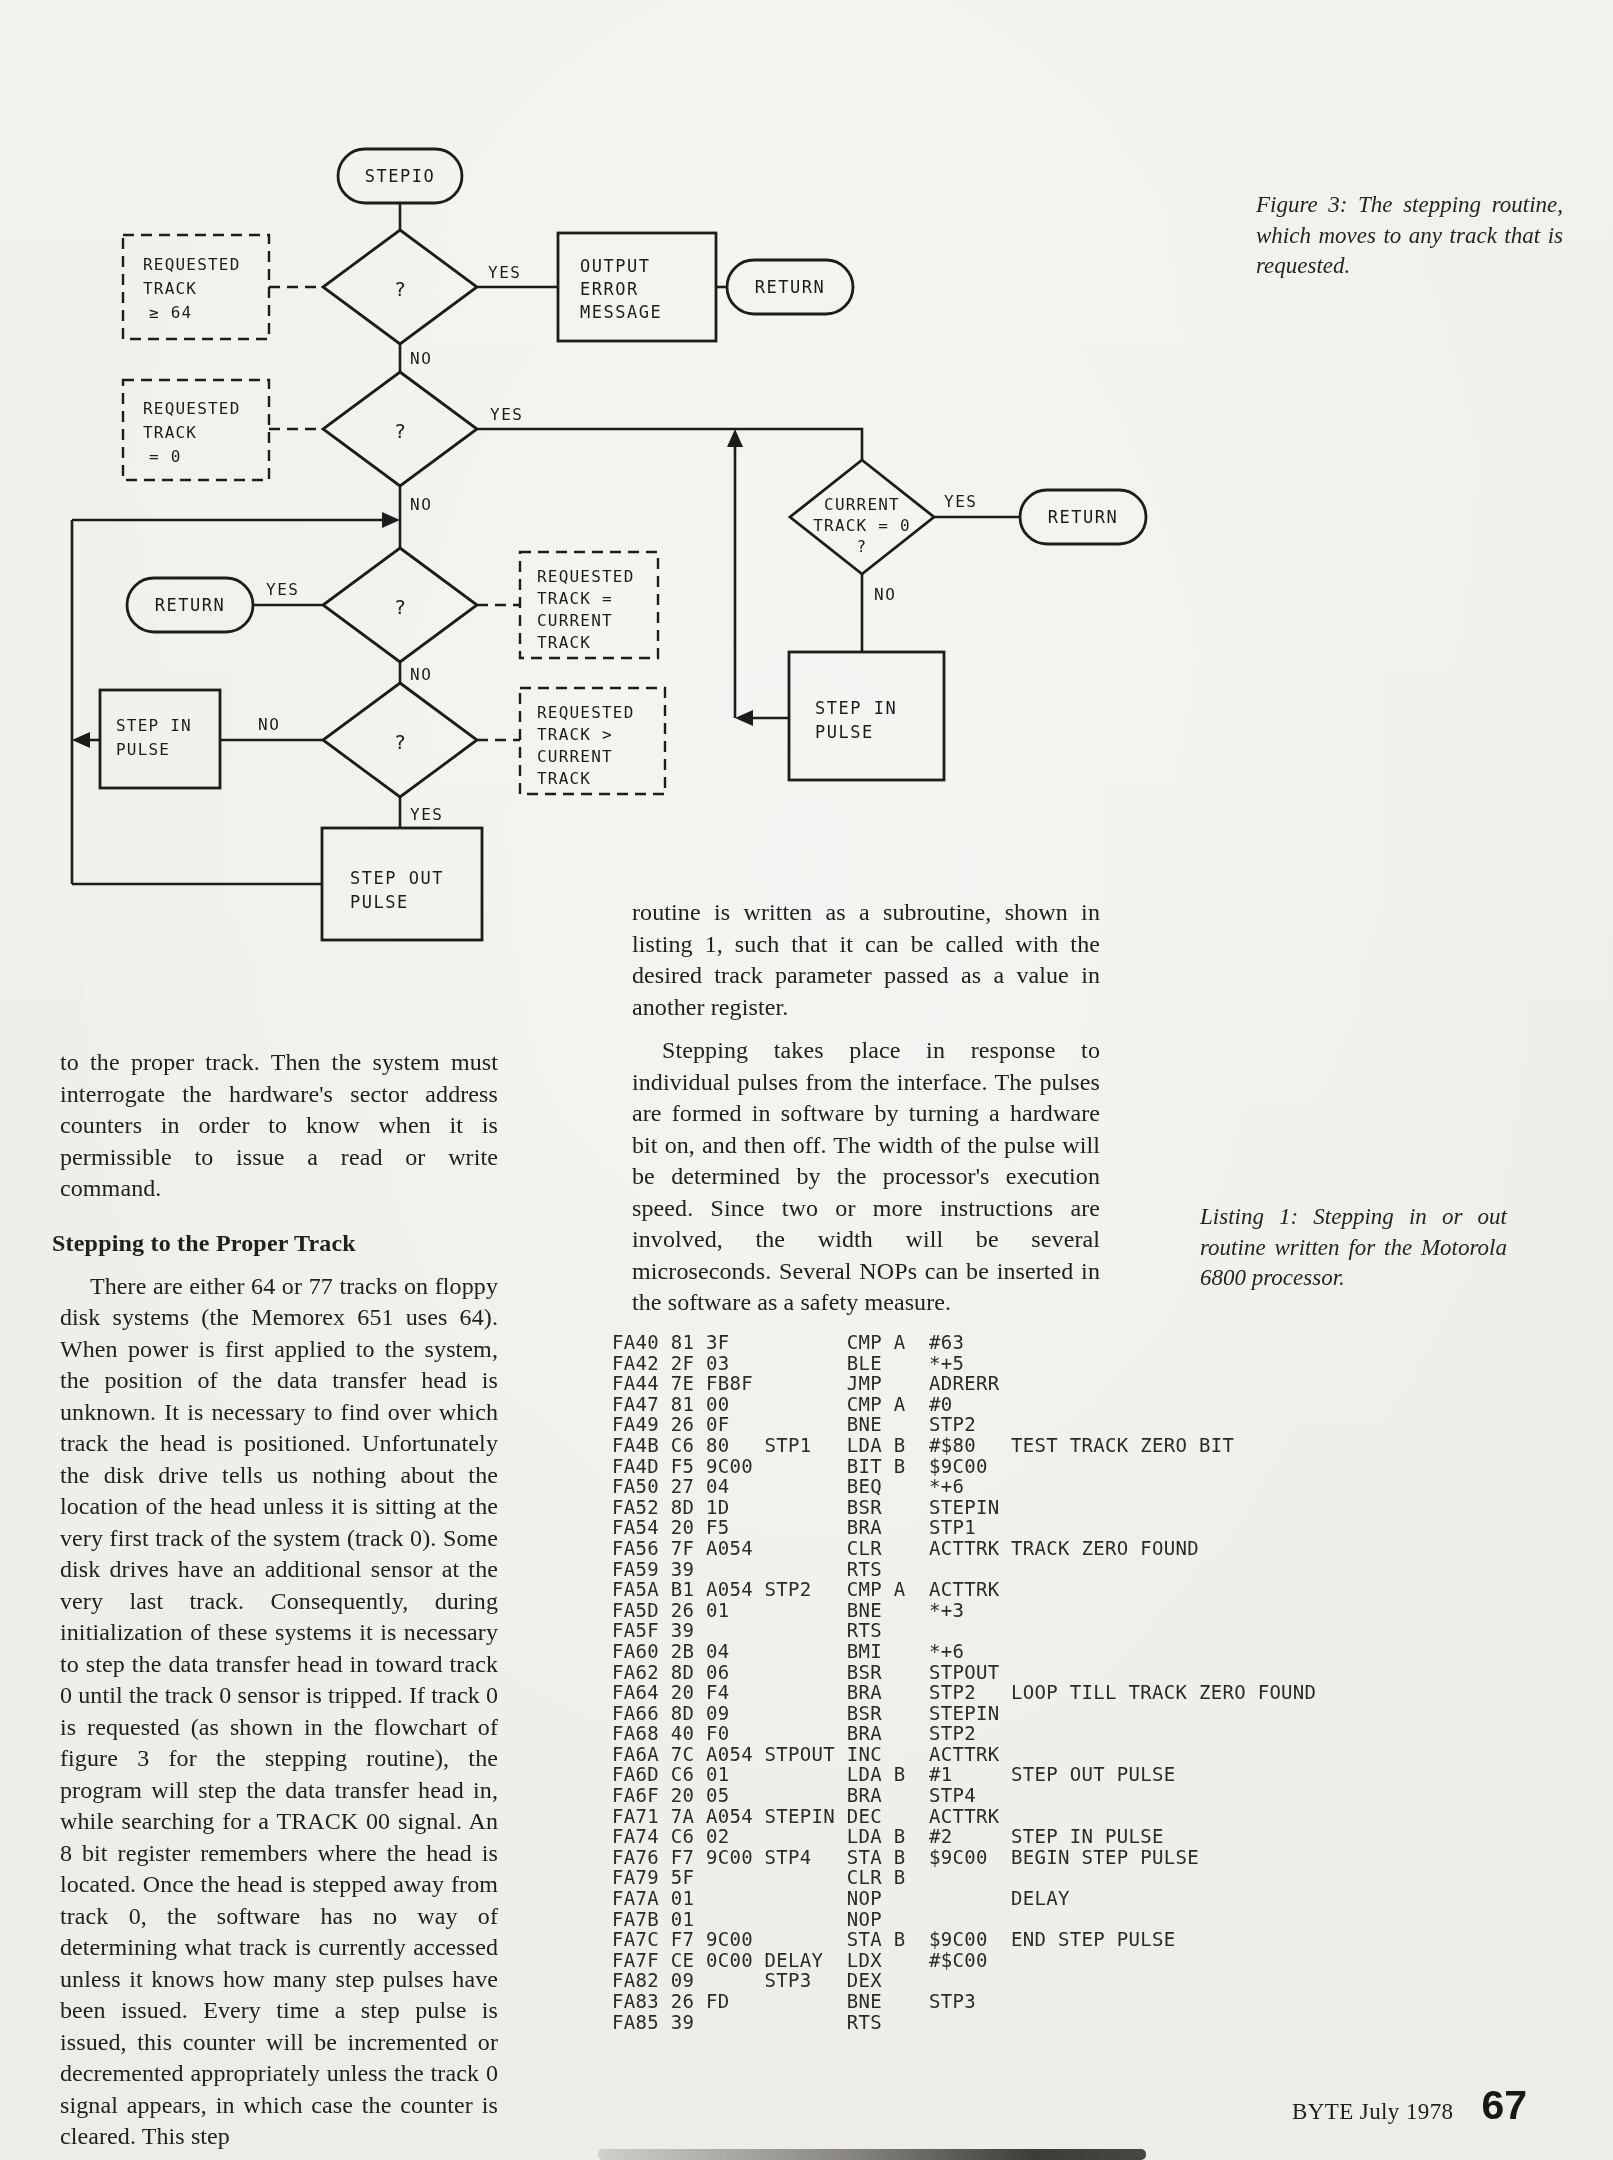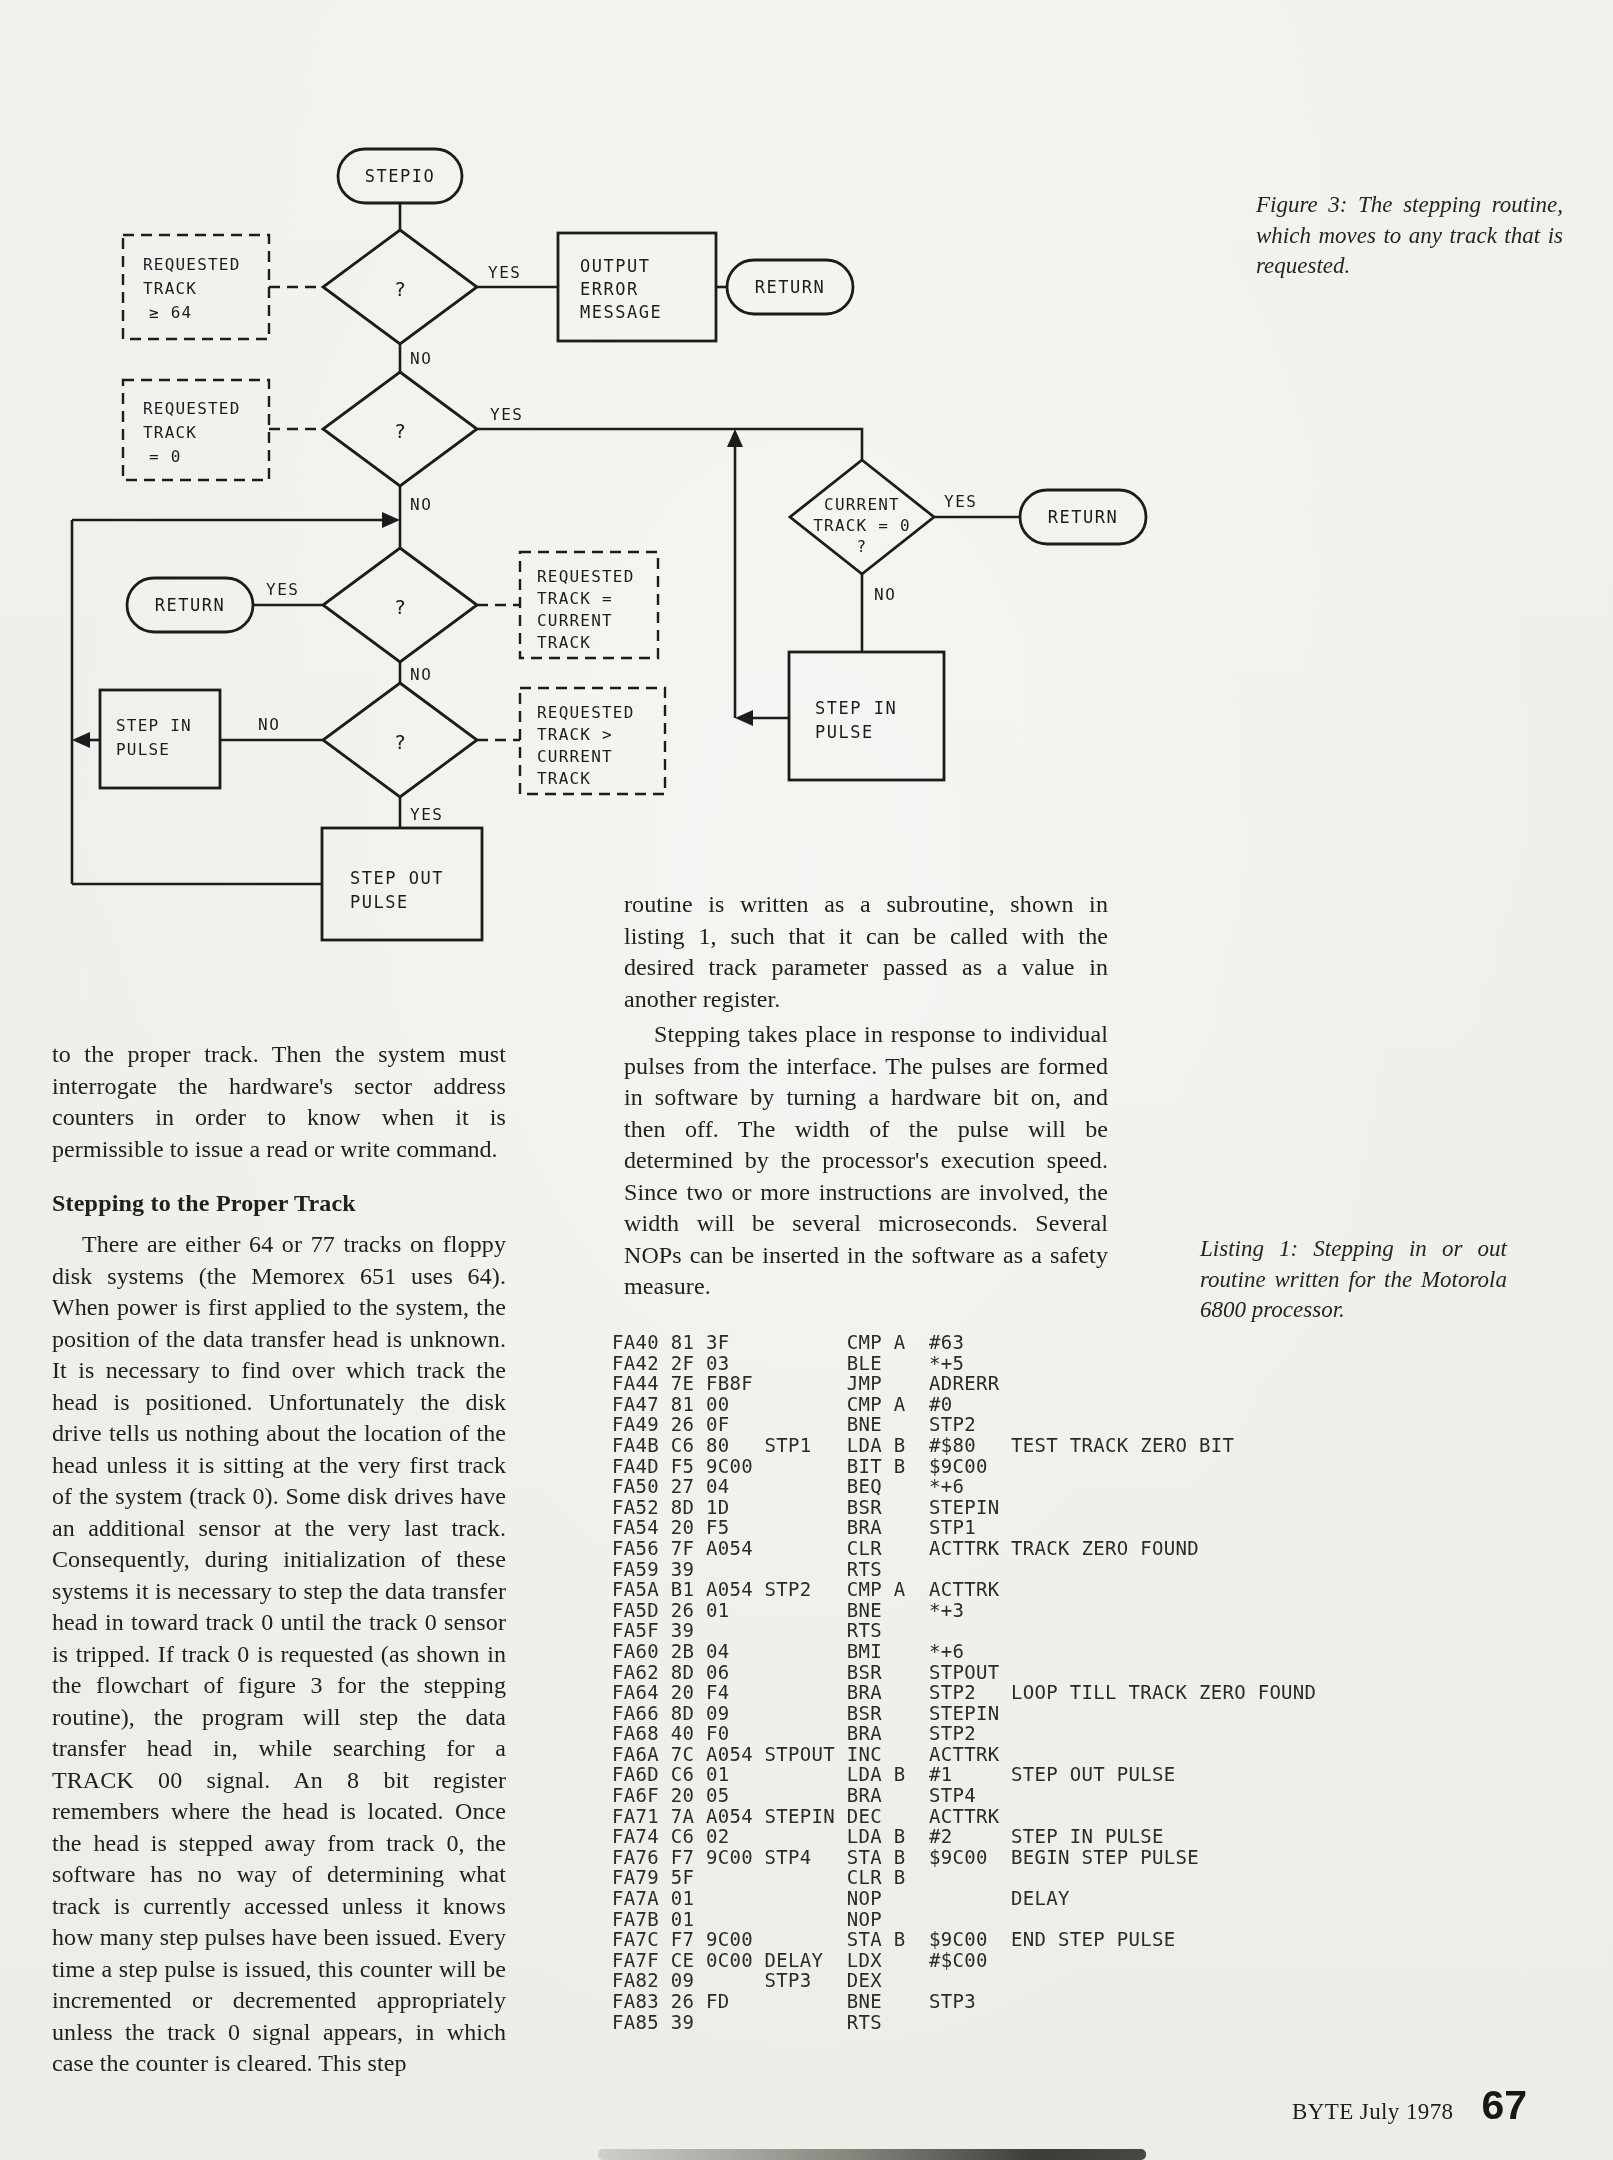--- a/index.html
+++ b/index.html
@@ -18,21 +18,21 @@
   .fc-dash   { stroke:#1c1c1b; stroke-width:2.4; fill:none; stroke-dasharray:11 7; }
   .fc-shape  { stroke:#1c1c1b; stroke-width:2.8; fill:none; }
   .fc-arrow  { fill:#1c1c1b; stroke:none; }
   text.fc-t  { font-family:"DejaVu Sans Mono", monospace; fill:#1c1c1b; font-size:17px; letter-spacing:1.5px; }
   text.fc-s  { font-family:"DejaVu Sans Mono", monospace; fill:#1c1c1b; font-size:16px; letter-spacing:1.2px; }
   text.fc-lbl{ font-family:"DejaVu Sans Mono", monospace; fill:#1c1c1b; font-size:16px; letter-spacing:1.5px; }
   text.fc-q  { font-family:"DejaVu Sans Mono", monospace; fill:#1c1c1b; font-size:20px; }
   .mid { text-anchor:middle; }
   
   .body-col { position:absolute; text-align:justify; font-size:24px; line-height:31.5px; letter-spacing:.1px; color:#22201d; }
-  .body-col p { margin:4px; }
+  .body-col p { margin:12px; }
   .p-indent { text-indent:30px; }
   .section-head { font-size:24px; line-height:32px; font-weight:bold; margin:22px 0 10px 4px; letter-spacing:.2px; text-align:left; }
   .caption { position:absolute; width:307px; font-style:italic; font-size:23px; line-height:30.5px; text-align:justify; color:#26241f; }
   
   .asm { position:absolute; left:612px; top:1332px; font-family:"DejaVu Sans Mono", monospace;
          font-size:19px; line-height:20.6px; letter-spacing:.3px; color:#2b2a27; }
   .asm-line { white-space:pre; }
   
   .footer { position:absolute; top:2082px; left:1292px; display:flex; align-items:baseline; gap:28px; }
   .footer .mag { font-size:23px; letter-spacing:.4px; color:#22201d; }
@@ -174,21 +174,21 @@
     <rect class="fc-dash" x="520" y="688" width="145" height="106"></rect>
     <text class="fc-s" x="537" y="718">REQUESTED</text>
     <text class="fc-s" x="537" y="740">TRACK &gt;</text>
     <text class="fc-s" x="537" y="762">CURRENT</text>
     <text class="fc-s" x="537" y="784">TRACK</text>
   </g>
 </svg>
 
 <div class="caption" style="left:1256px; top:190px;">Figure 3: The stepping routine, which moves to any track that is requested.</div>
 
-<div class="caption" style="left:1200px; top:1202px;margin-top:32px;">Listing 1: Stepping in or out routine written for the Motorola 6800 processor.</div>
+<div class="caption" style="left:1200px; top:1202px;">Listing 1: Stepping in or out routine written for the Motorola 6800 processor.</div>
 
 <div class="body-col" style="left:48px; top:1035px; width:462px;">
   <p>to the proper track. Then the system must interrogate the hardware's sector address counters in order to know when it is permissible to issue a read or write command.</p>
   <div class="section-head">Stepping to the Proper Track</div>
   <p class="p-indent">There are either 64 or 77 tracks on floppy disk systems (the Memorex 651 uses 64). When power is first applied to the system, the position of the data transfer head is unknown. It is necessary to find over which track the head is positioned. Unfortunately the disk drive tells us nothing about the location of the head unless it is sitting at the very first track of the system (track 0). Some disk drives have an additional sensor at the very last track. Consequently, during initialization of these systems it is necessary to step the data transfer head in toward track 0 until the track 0 sensor is tripped. If track 0 is requested (as shown in the flowchart of figure 3 for the stepping routine), the program will step the data transfer head in, while searching for a TRACK 00 signal. An 8 bit register remembers where the head is located. Once the head is stepped away from track 0, the software has no way of determining what track is currently accessed unless it knows how many step pulses have been issued. Every time a step pulse is issued, this counter will be incremented or decremented appropriately unless the track 0 signal appears, in which case the counter is cleared. This step</p>
 </div>
 
 <div class="body-col" style="left:620px; top:885px; width:492px;">
   <p>routine is written as a subroutine, shown in listing 1, such that it can be called with the desired track parameter passed as a value in another register.</p>
   <p class="p-indent">Stepping takes place in response to individual pulses from the interface. The pulses are formed in software by turning a hardware bit on, and then off. The width of the pulse will be determined by the processor's execution speed. Since two or more instructions are involved, the width will be several microseconds. Several NOPs can be inserted in the software as a safety measure.</p>

